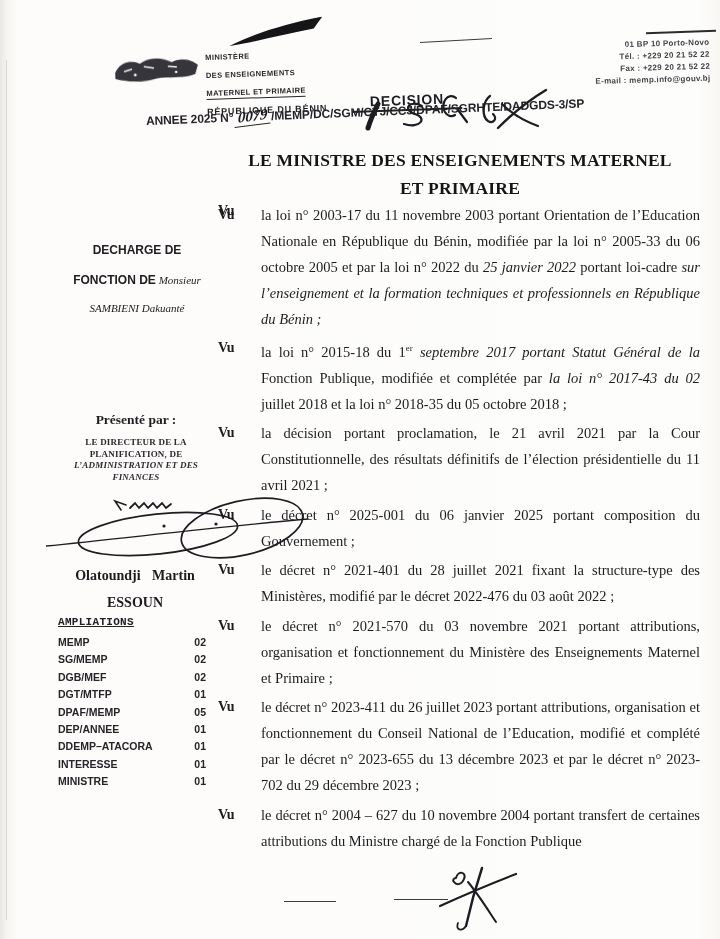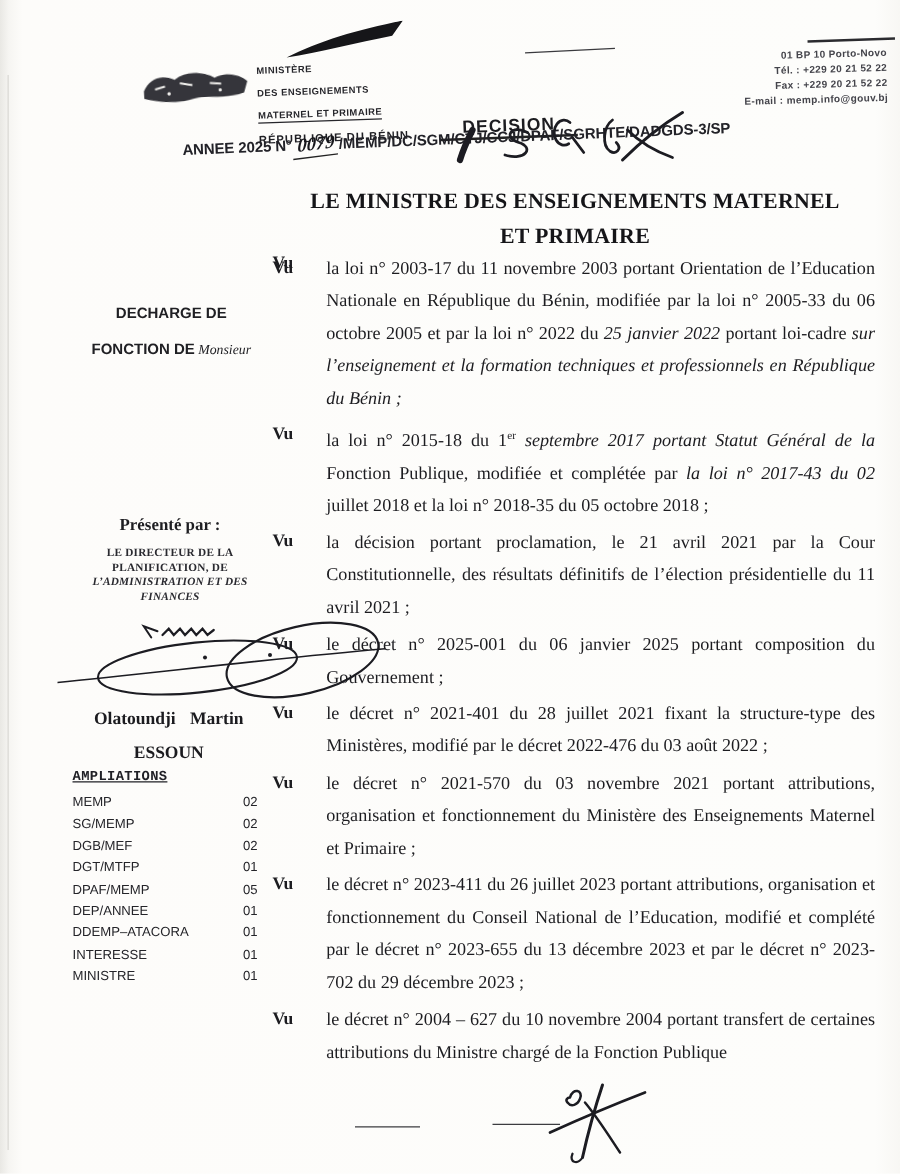--- a/index.html
+++ b/index.html
@@ -56,21 +56,21 @@
   #presente-heading{font-weight:bold;font-size:13.5px;color:#1e1e22;margin-bottom:9px;}
   .presente-line{font-family:"Liberation Serif",serif;font-weight:bold;font-size:9px;line-height:11.5px;
     letter-spacing:.2px;color:#2a2a30;}
   .presente-line.it{font-style:italic;}
   #signature{left:46px;top:492px;width:262px;height:80px;}
   #signatory{left:52px;top:562px;width:166px;text-align:center;font-weight:bold;font-size:14px;line-height:27px;color:#1b1b1f;}
   #signatory .first{word-spacing:8px;}
   #ampliations{left:58px;top:616px;width:150px;font-family:"Liberation Sans",sans-serif;}
   #ampliations-heading{font-weight:bold;font-size:11px;letter-spacing:.3px;text-decoration:underline;
     color:#202026;margin-bottom:6px;font-family:Liberation Mono, monospace;}
-  .amp-row{display:flex;justify-content:space-between;font-weight:normal;font-size:10.5px;
+  .amp-row{display:flex;justify-content:space-between;font-weight:bold;font-size:10.5px;
     line-height:17.4px;color:#242429;}
   .amp-count{padding-right:2px;}
 
   
   #vu-column{left:218px;top:198px;width:482px;display:flex;flex-direction:column;}
   .vu-item{position:relative;padding-left:43px;text-align:justify;
     font-size:14.5px;line-height:26px;color:#1c1c20;margin-bottom:3.5px;}
   .vu-label{position:absolute;left:0;top:0;font-weight:bold;font-size:14px;color:#1c1c20;}
   .vu-text .it{font-style:italic;}
   .vu-text .sup{vertical-align:super;font-size:9px;}
@@ -132,20 +132,21 @@
   </svg>
 
   <div class="abs" id="doc-title">
       <div>LE MINISTRE DES ENSEIGNEMENTS MATERNEL</div>
       <div>ET PRIMAIRE</div>
     </div>
 
   <div class="abs" id="sommaire">
     <div class="som-bold">DECHARGE DE</div>
     <div><span class="som-bold">FONCTION DE</span><span class="som-serif"> Monsieur</span></div>
+    <div class="som-serif">SAMBIENI Dakuanté</div>
   </div>
 
   <div class="abs" id="presente">
     <div id="presente-heading">Présenté par :</div>
     <div>
         <div class="presente-line">LE DIRECTEUR DE LA</div>
         <div class="presente-line">PLANIFICATION, DE</div>
         <div class="presente-line it">L’ADMINISTRATION ET DES</div>
         <div class="presente-line it">FINANCES</div>
       </div>

